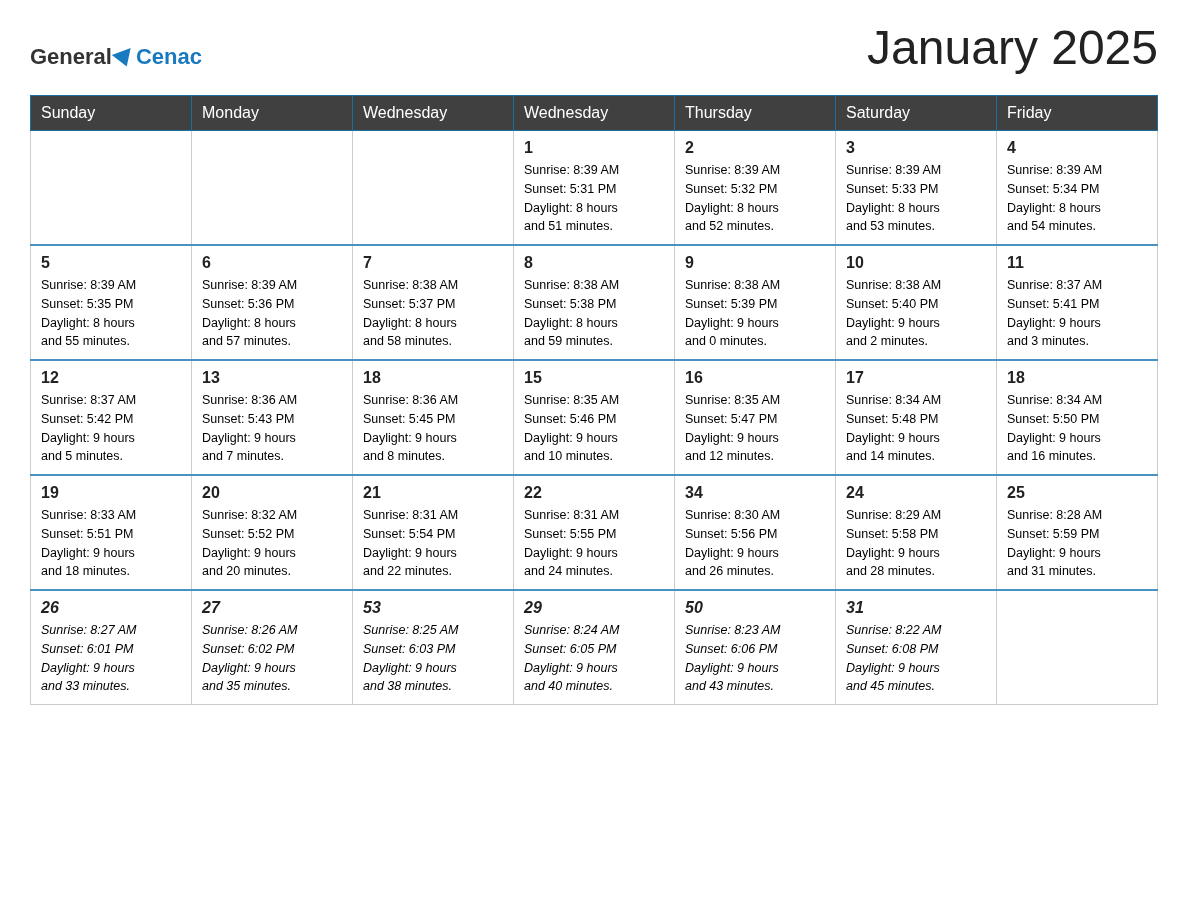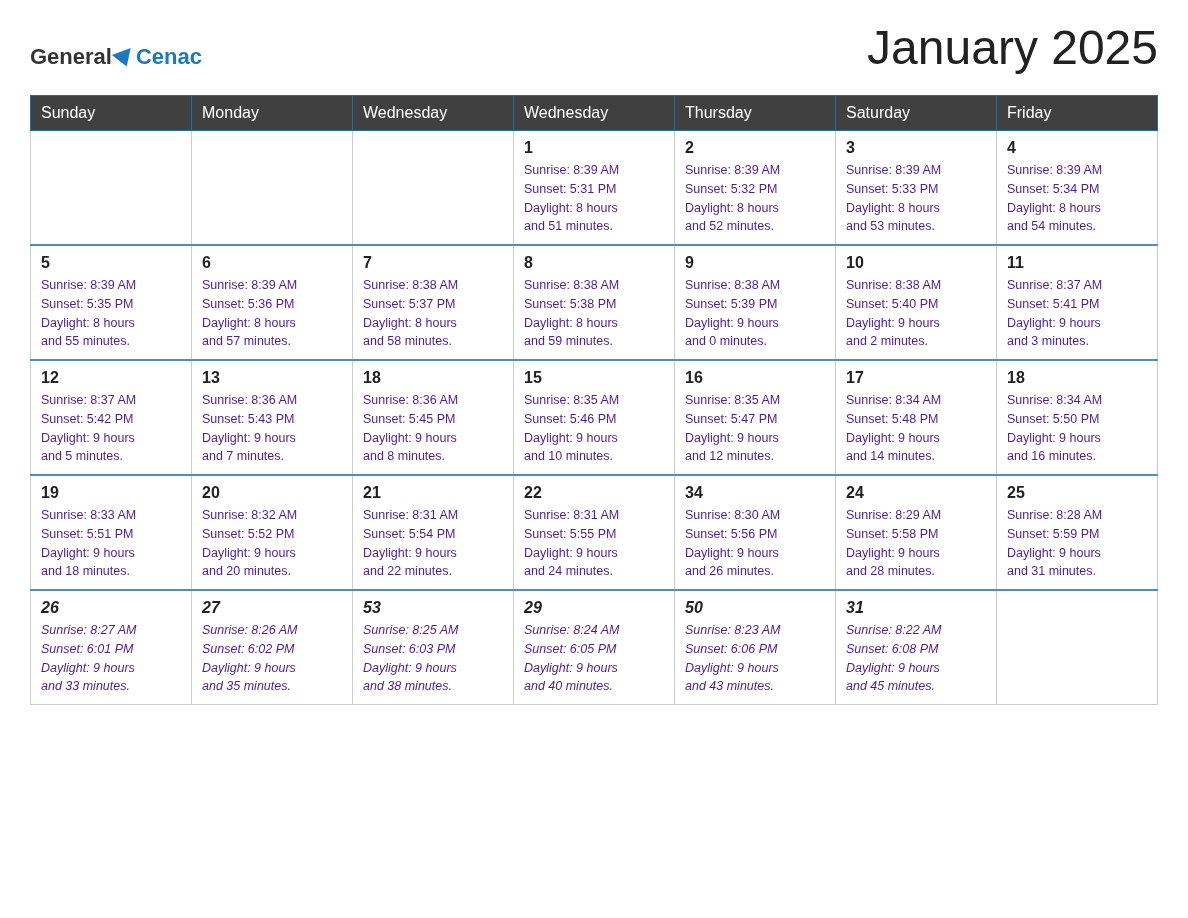--- a/index.html
+++ b/index.html
@@ -91,21 +91,21 @@
     }
     .day-number {
       font-size: 16px;
       font-weight: bold;
       color: #222;
       margin-bottom: 4px;
       display: block;
     }
     .day-info {
       font-size: 12.5px;
-      color: #4c1d95;
+      color: #000000;
       line-height: 1.5;
     }
     .empty-cell {
       background: #fff;
     }
     .calendar tbody tr td {
       border-bottom: 2px solid #4a90c0;
     }
     .calendar tbody tr:last-child td {
       border-bottom: 1px solid #ccc;

